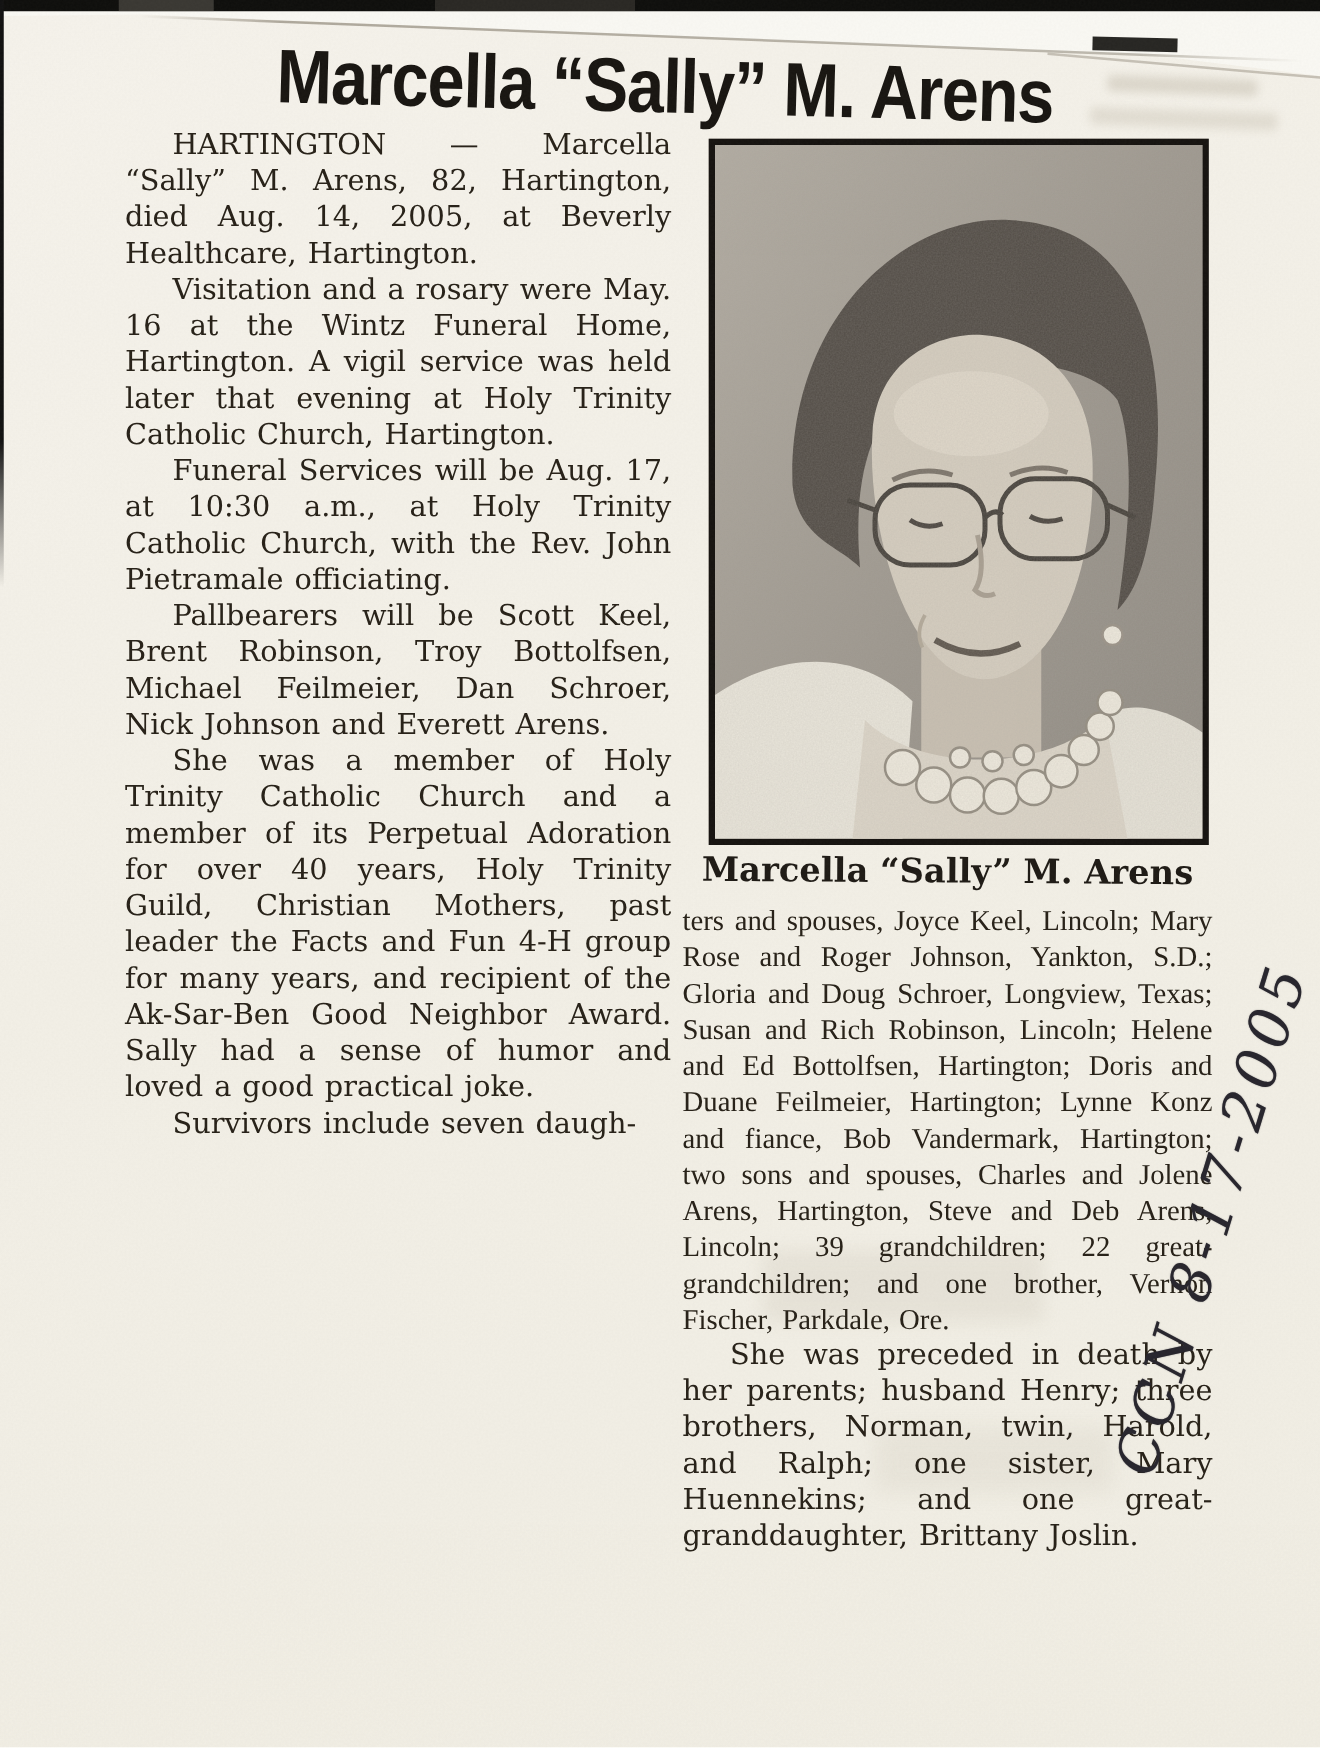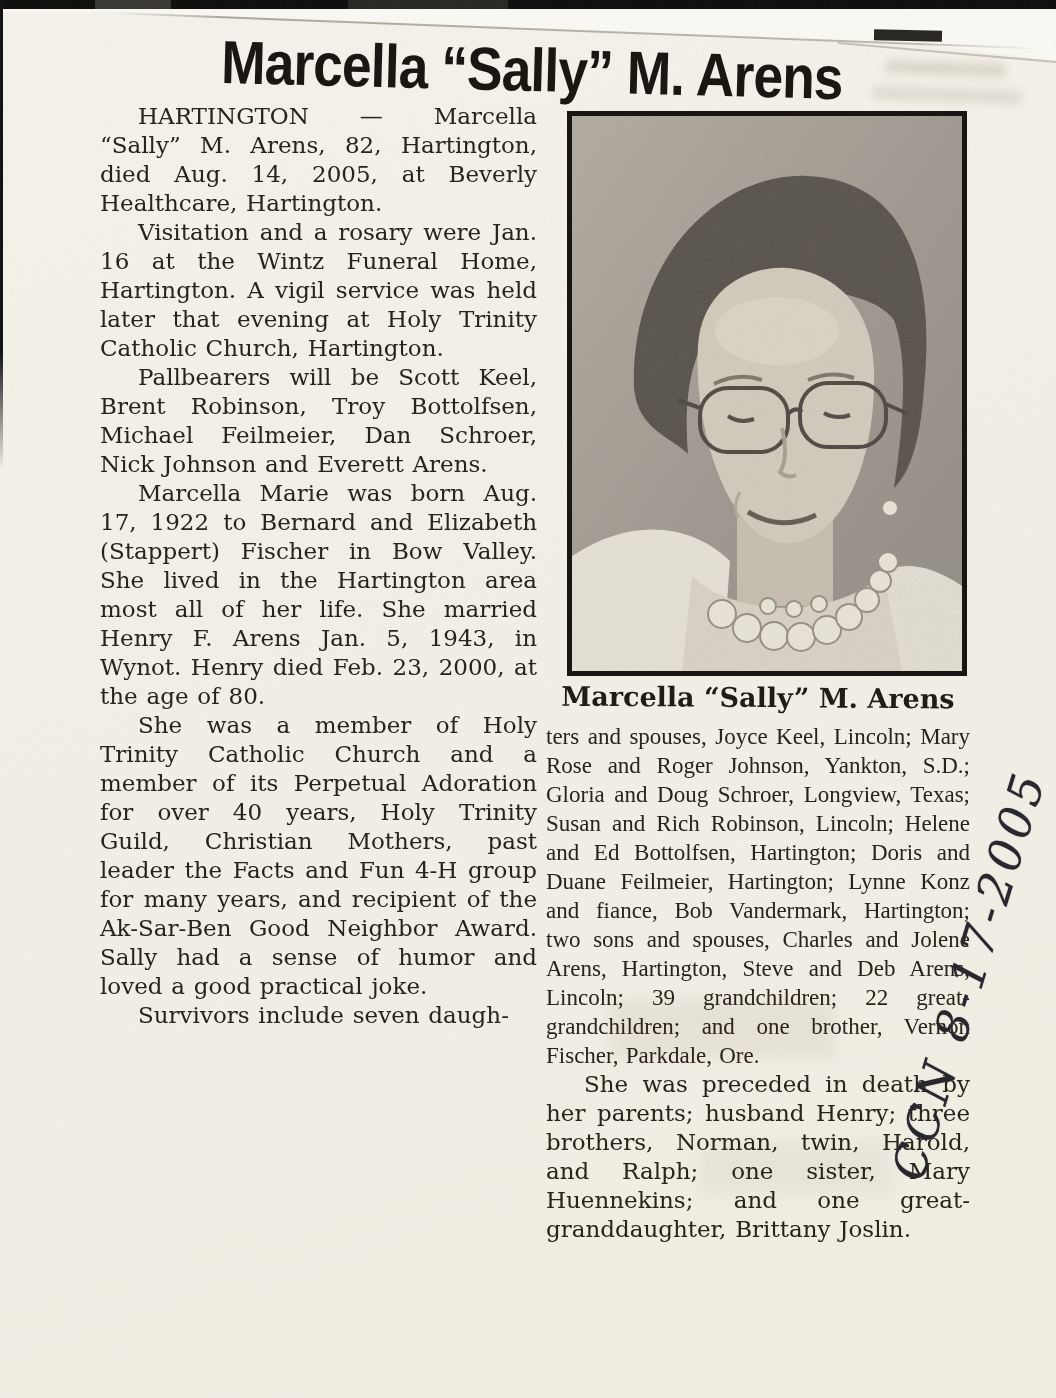--- a/index.html
+++ b/index.html
@@ -128,23 +128,23 @@
           <circle cx="247" cy="488" r="8"></circle>
       </g>
       <rect x="0" y="0" width="390" height="555" filter="url(#grainF)" opacity=".45"></rect>
     </svg>
   </div>
 
   <div class="caption">Marcella “Sally” M. Arens</div>
 
   <div class="col col-left">
     <p>HARTINGTON — Marcella “Sally” M. Arens, 82, Hartington, died Aug. 14, 2005, at Beverly Healthcare, Hartington.</p>
-    <p>Visitation and a rosary were Jan. 16 at the Wintz Funeral Home, Hartington. A vigil service was held later that evening at Holy Trinity Catholic Church, Hartington.</p>
+    <p>Visitation and a rosary were May. 16 at the Wintz Funeral Home, Hartington. A vigil service was held later that evening at Holy Trinity Catholic Church, Hartington.</p>
+    <p>Funeral Services will be Aug. 17, at 10:30 a.m., at Holy Trinity Catholic Church, with the Rev. John Pietramale officiating.</p>
     <p>Pallbearers will be Scott Keel, Brent Robinson, Troy Bottolfsen, Michael Feilmeier, Dan Schroer, Nick Johnson and Everett Arens.</p>
-    <p>Marcella Marie was born Aug. 17, 1922 to Bernard and Elizabeth (Stappert) Fischer in Bow Valley. She lived in the Hartington area most all of her life. She married Henry F. Arens Jan. 5, 1943, in Wynot. Henry died Feb. 23, 2000, at the age of 80.</p>
     <p>She was a member of Holy Trinity Catholic Church and a member of its Perpetual Adoration for over 40 years, Holy Trinity Guild, Christian Mothers, past leader the Facts and Fun 4-H group for many years, and recipient of the Ak-Sar-Ben Good Neighbor Award. Sally had a sense of humor and loved a good practical joke.</p>
     <p>Survivors include seven daugh-</p>
   </div>
 
   <div class="col col-right">
     <p class="cont">ters and spouses, Joyce Keel, Lincoln; Mary Rose and Roger Johnson, Yankton, S.D.; Gloria and Doug Schroer, Longview, Texas; Susan and Rich Robinson, Lincoln; Helene and Ed Bottolfsen, Hartington; Doris and Duane Feilmeier, Hartington; Lynne Konz and fiance, Bob Vandermark, Hartington; two sons and spouses, Charles and Jolene Arens, Hartington, Steve and Deb Arens, Lincoln; 39 grandchildren; 22 great-grandchildren; and one brother, Vernon Fischer, Parkdale, Ore.</p>
     <p>She was preceded in death by her parents; husband Henry; three brothers, Norman, twin, Harold, and Ralph; one sister, Mary Huennekins; and one great-granddaughter, Brittany Joslin.</p>
   </div>
 
   <div class="handwriting">CCN 8-17-2005</div>

